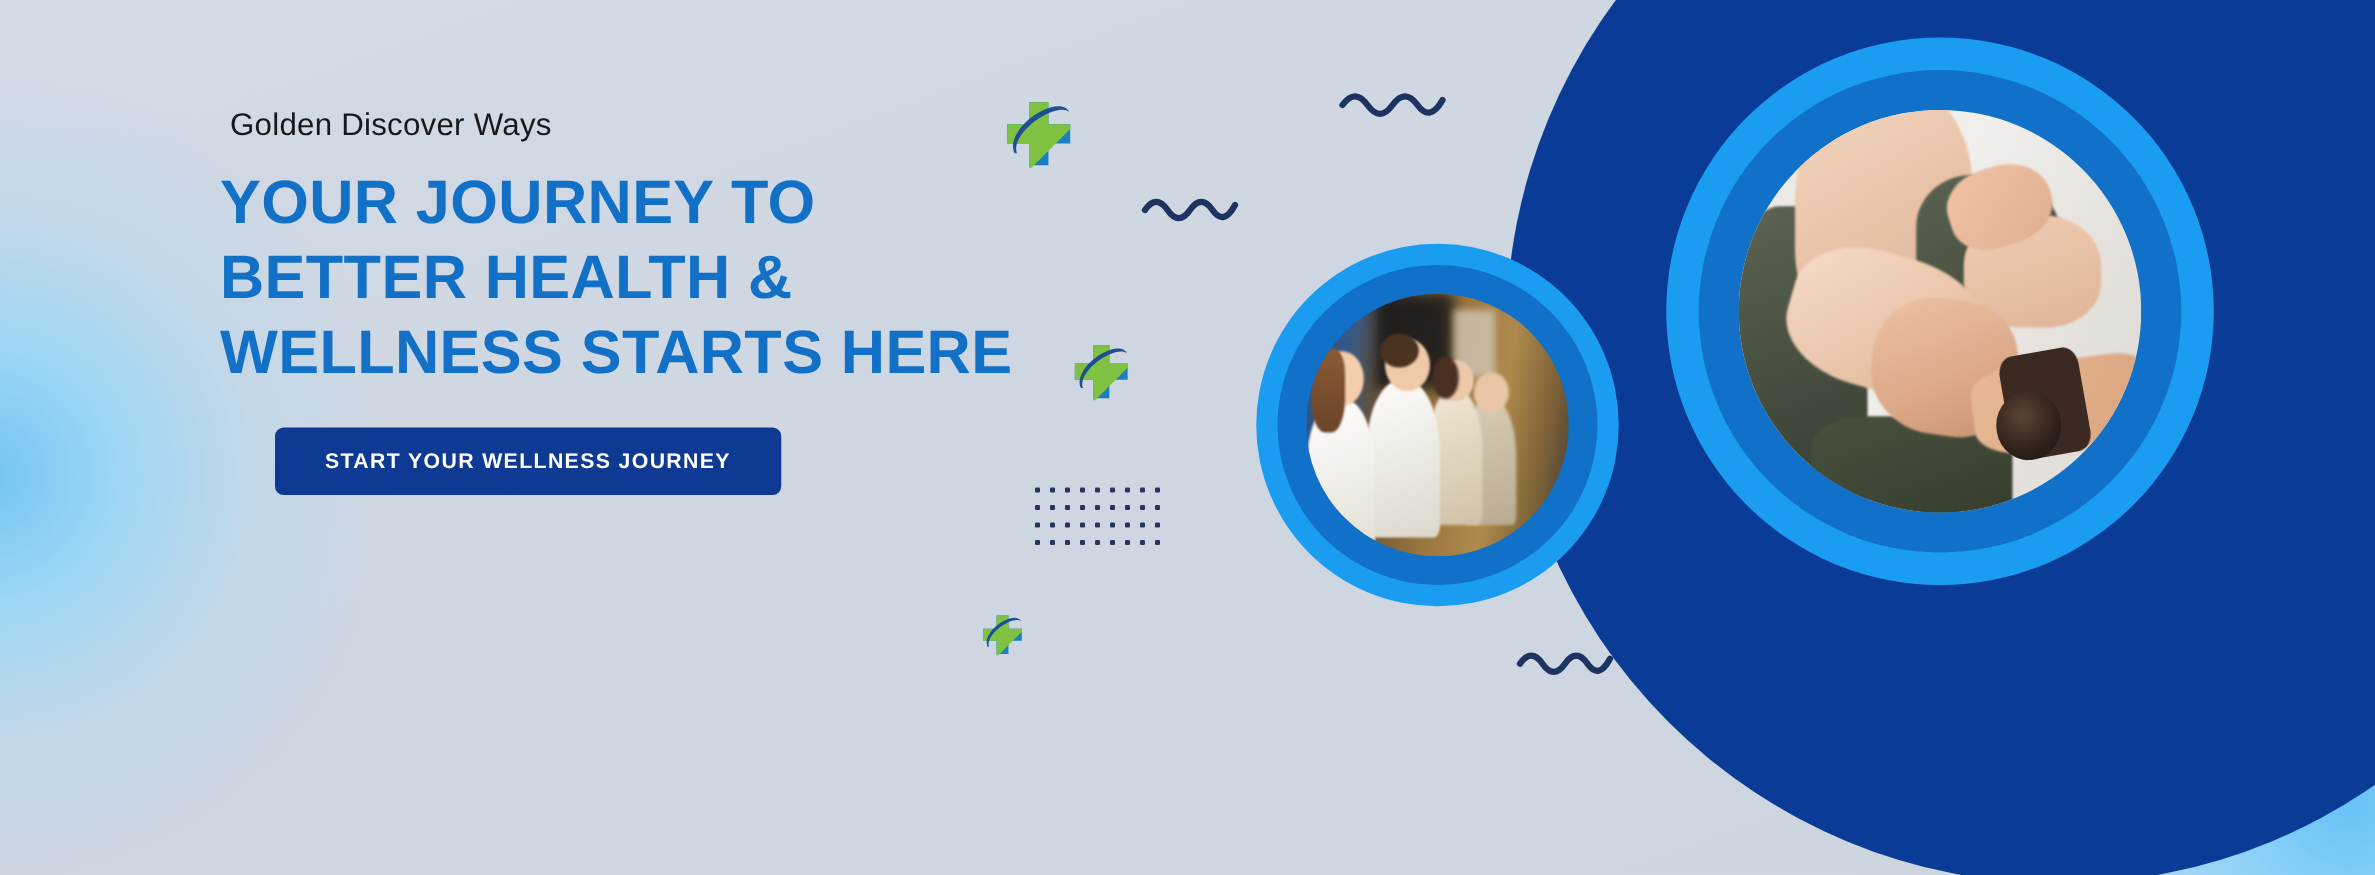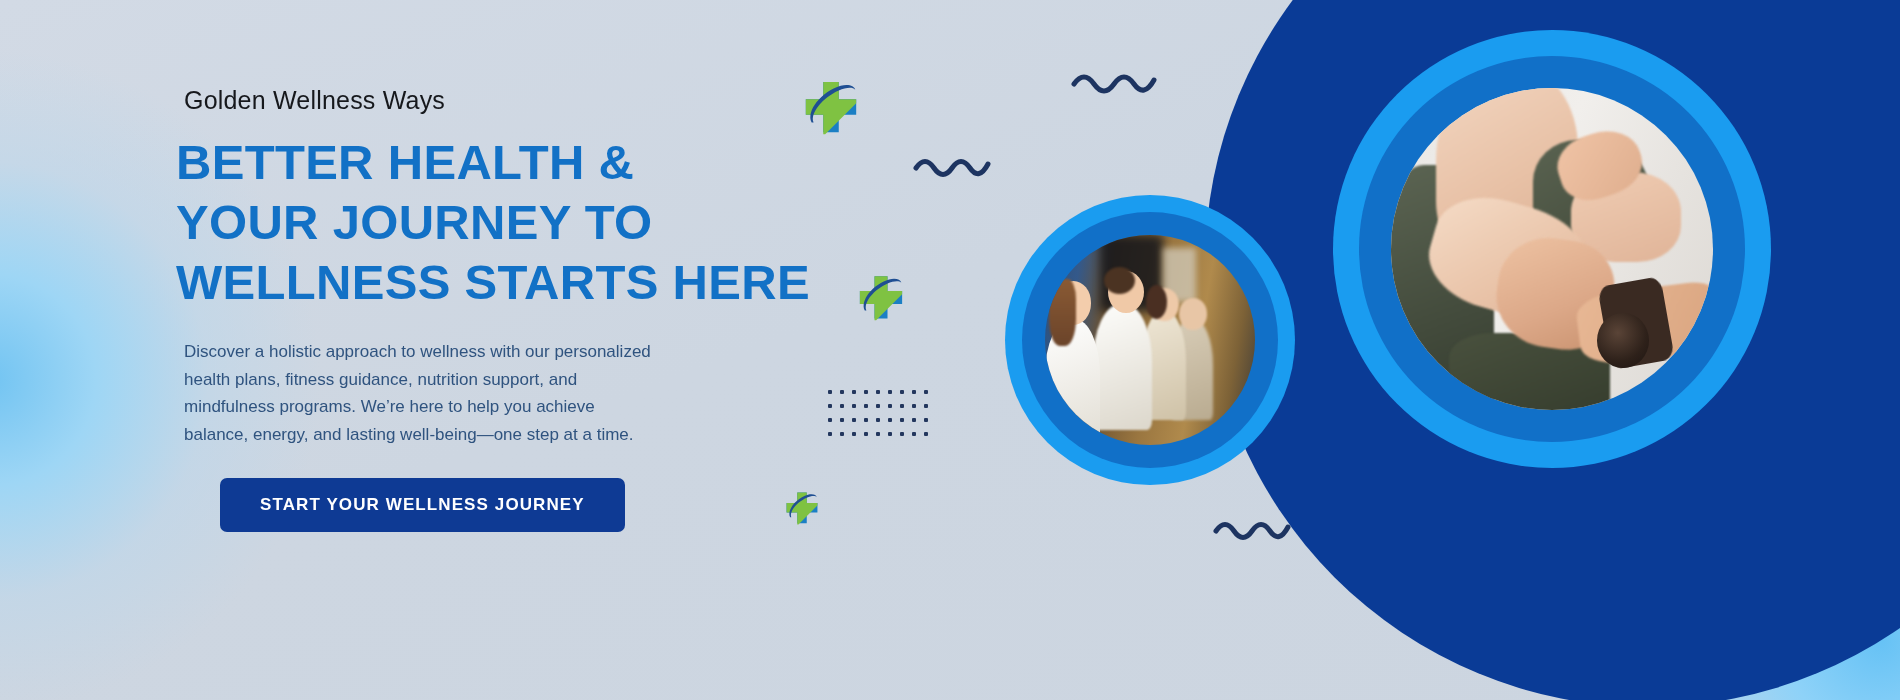--- a/index.html
+++ b/index.html
@@ -244,29 +244,28 @@
 </style>
 </head>
 <body>
 
 <div id="hero">
 
   <div class="navy-blob" style="left:1205px; top:-178px; width:885px; height:885px;"></div>
 
   <div class="text-col">
 
-    <p class="eyebrow">Golden Wellness Ways</p>
+    <p class="eyebrow">Golden Discover Ways</p>
 
     <h1 class="headline">
+      <span class="ln">YOUR JOURNEY TO</span>
       <span class="ln">BETTER HEALTH &amp;</span>
-      <span class="ln">YOUR JOURNEY TO</span>
       <span class="ln">WELLNESS STARTS HERE</span>
     </h1>
 
-    <p class="lede">Discover a holistic approach to wellness with our personalized health plans, fitness guidance, nutrition support, and mindfulness programs. We’re here to help you achieve balance, energy, and lasting well-being—one step at a time.</p>
 
     <button class="cta">START YOUR WELLNESS JOURNEY</button>
   </div>
 
   <div class="cross" style="left:800px; top:78px; width:62px; height:62px;">
     <svg viewBox="0 0 64 64" width="62" height="62">
       <path d="M24 4 H40 V22 H58 V38 H40 V56 H24 V38 H6 V22 H24 Z" fill="#1b7fc4"></path>
       <path d="M24 4 H40 V22 H58 V26 L26 58 H24 V38 H6 V22 H24 Z" fill="#7fc242"></path>
       <path d="M12 46 C6 34, 22 14, 42 8 C50 6, 56 8, 57 12 C54 9, 47 10, 40 13 C24 20, 10 36, 14 46 Z" fill="#1f4f93"></path>
     </svg>

